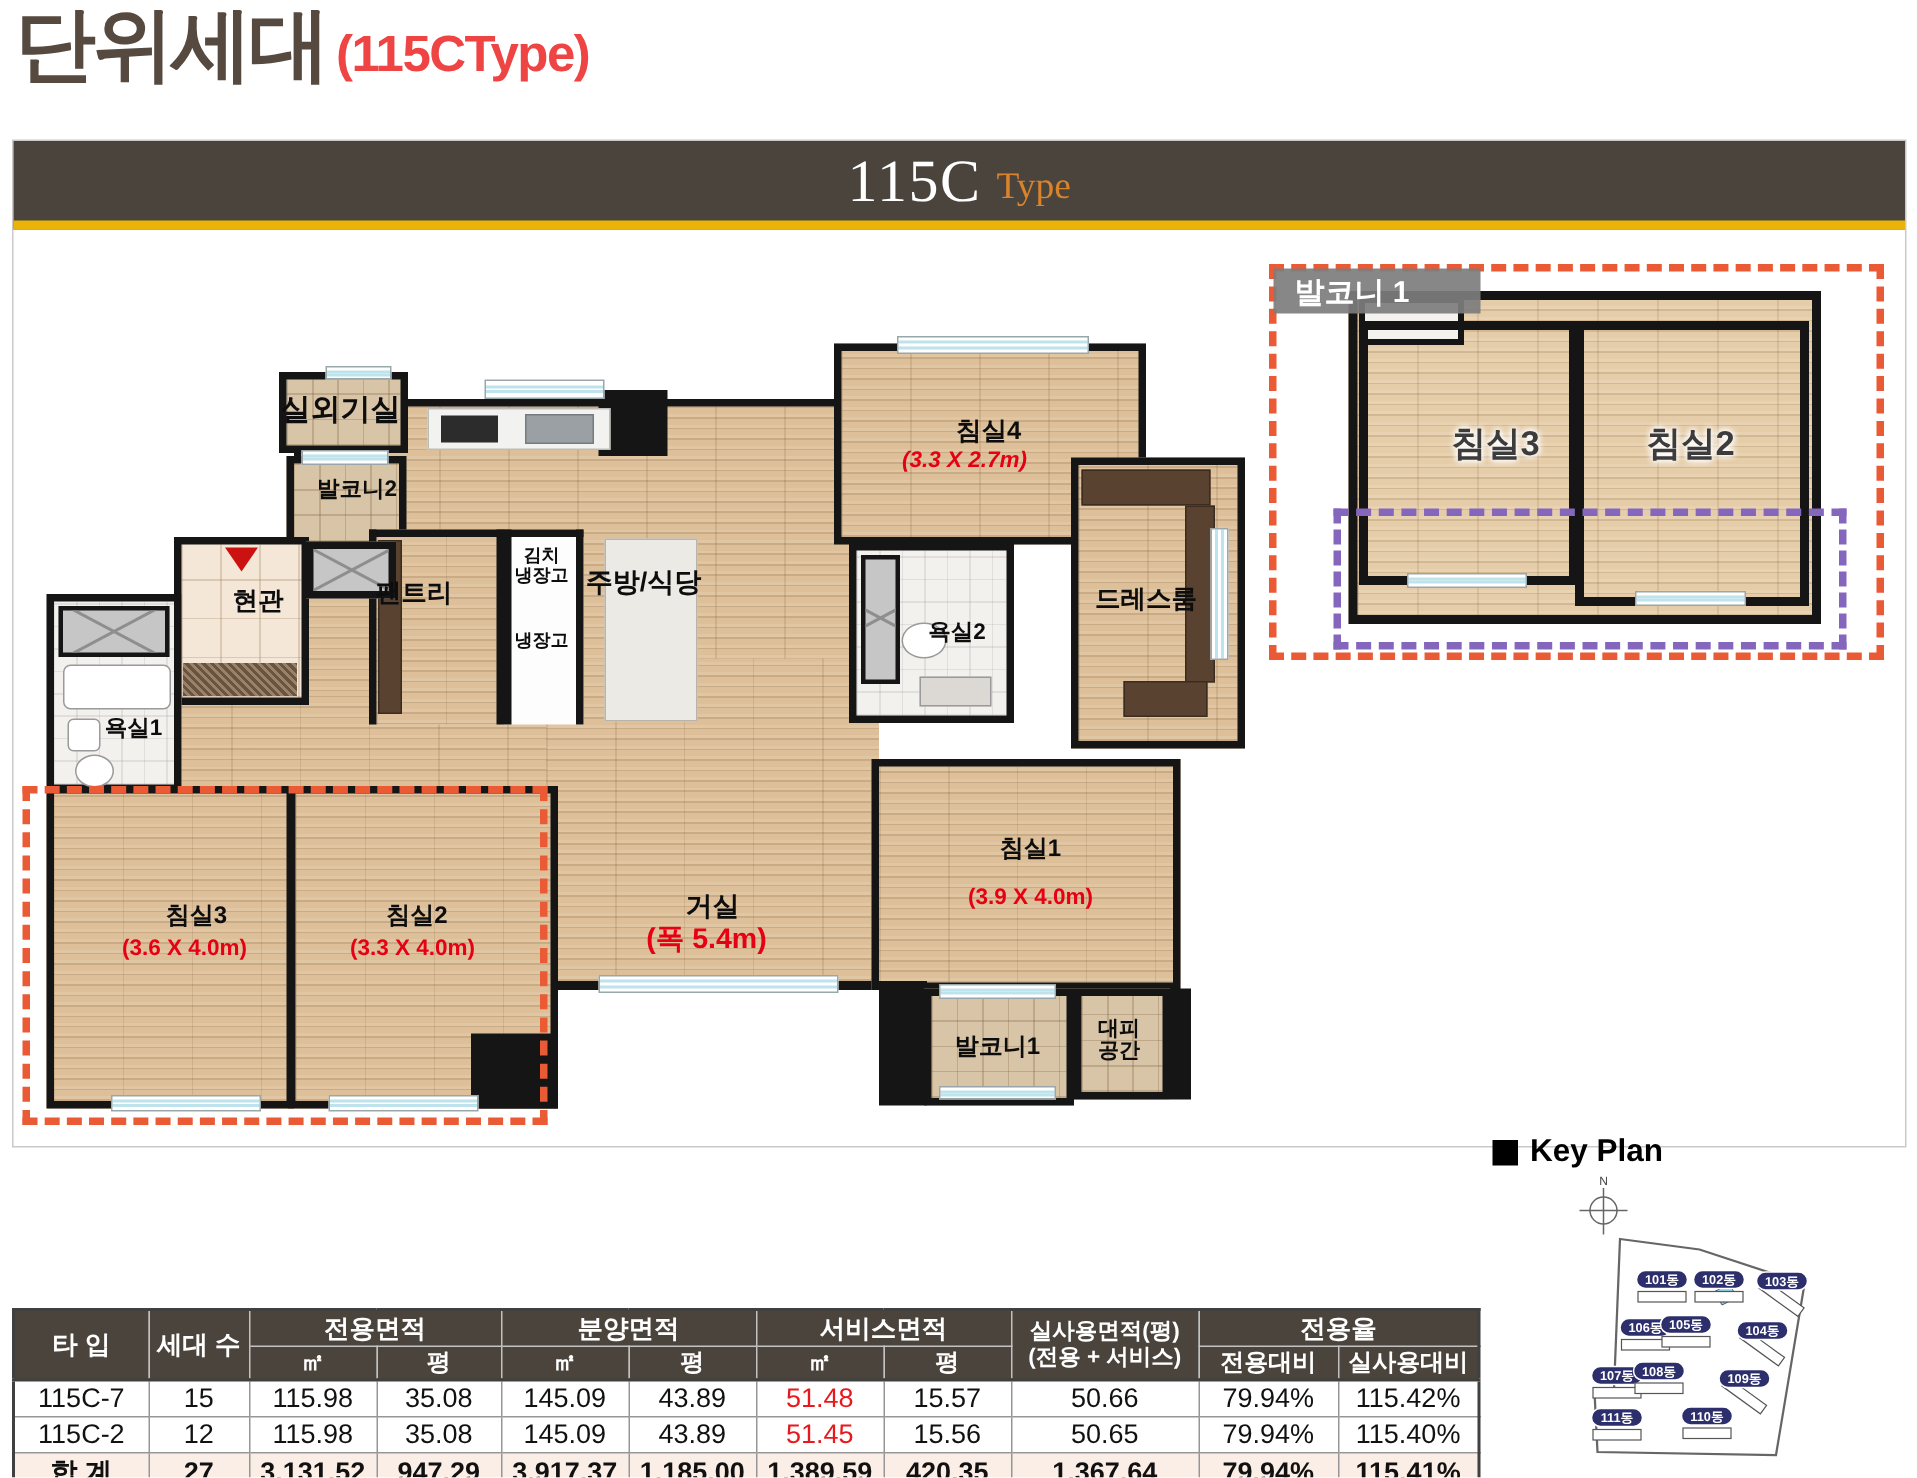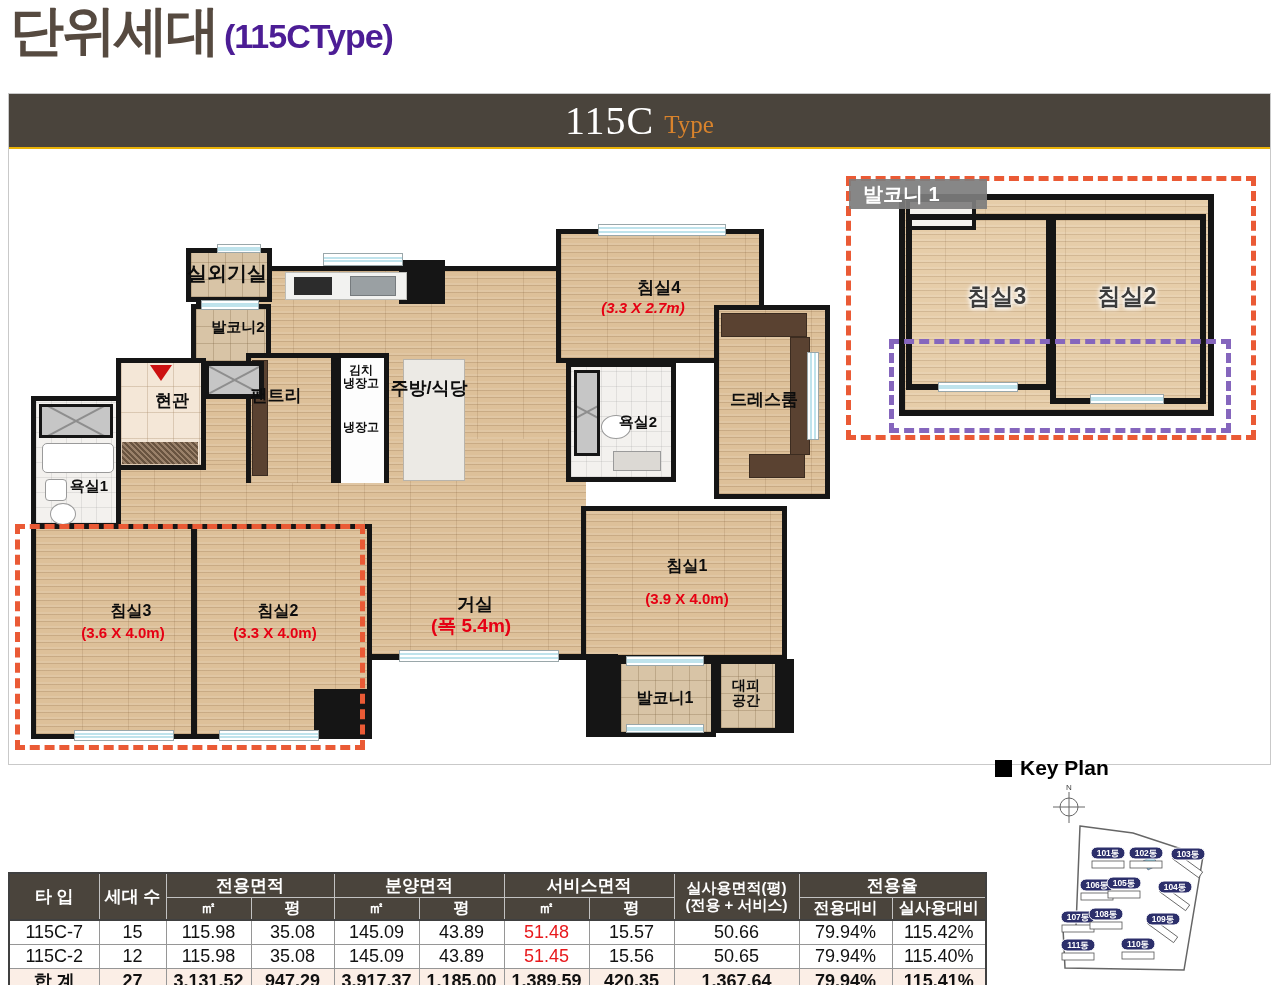--- a/index.html
+++ b/index.html
@@ -2,27 +2,27 @@
 <html><head>
 <meta charset="utf-8">
 <style>
   html,body{margin:0;padding:0;background:#fff;}
   .page{position:relative;width:1278px;height:985px;background:#fff;overflow:hidden;
         font-family:"Liberation Sans","DejaVu Sans",sans-serif;color:#111;}
 
   
   .title-row{position:absolute;left:10px;top:2px;display:flex;align-items:flex-end;gap:6px;}
   .title-main{font-size:54px;font-weight:800;color:#564a40;letter-spacing:-2px;line-height:1.05;}
-  .title-sub{font-size:34px;font-weight:800;color:#4c1d95;letter-spacing:-1px;padding-bottom:3px;}
+  .title-sub{font-size:34px;font-weight:800;color:#ef4444;letter-spacing:-1px;padding-bottom:3px;}
 
   
   .figure{position:absolute;left:8px;top:93px;width:1261px;height:670px;border:1px solid #c9c9c9;background:#fff;}
   .banner{position:absolute;left:0;top:0;width:100%;height:53px;background:#4a443c;
           display:flex;align-items:center;justify-content:center;gap:10px;
-          font-family:"Liberation Serif","DejaVu Serif",serif;border-bottom:2px solid #eab308;}
+          font-family:"Liberation Serif","DejaVu Serif",serif;border-bottom:6px solid #eab308;}
   .banner-main{font-size:40px;color:#fff;letter-spacing:1px;}
   .banner-sub{font-size:25px;color:#d9832c;padding-top:8px;}
 
   
   .room{position:absolute;box-sizing:border-box;border:5px solid #151515;}
   .wood{background-color:#ddc099;
         background-image:repeating-linear-gradient(90deg,rgba(120,85,50,.16) 0 1px,rgba(0,0,0,0) 1px 46px),
         repeating-linear-gradient(0deg,rgba(120,85,50,.20) 0 1px,rgba(255,255,255,.10) 1px 3px,rgba(0,0,0,0) 3px 7px);}
   .wood2{background-color:#e6cda9;
         background-image:repeating-linear-gradient(90deg,rgba(120,85,50,.14) 0 1px,rgba(0,0,0,0) 1px 40px),

